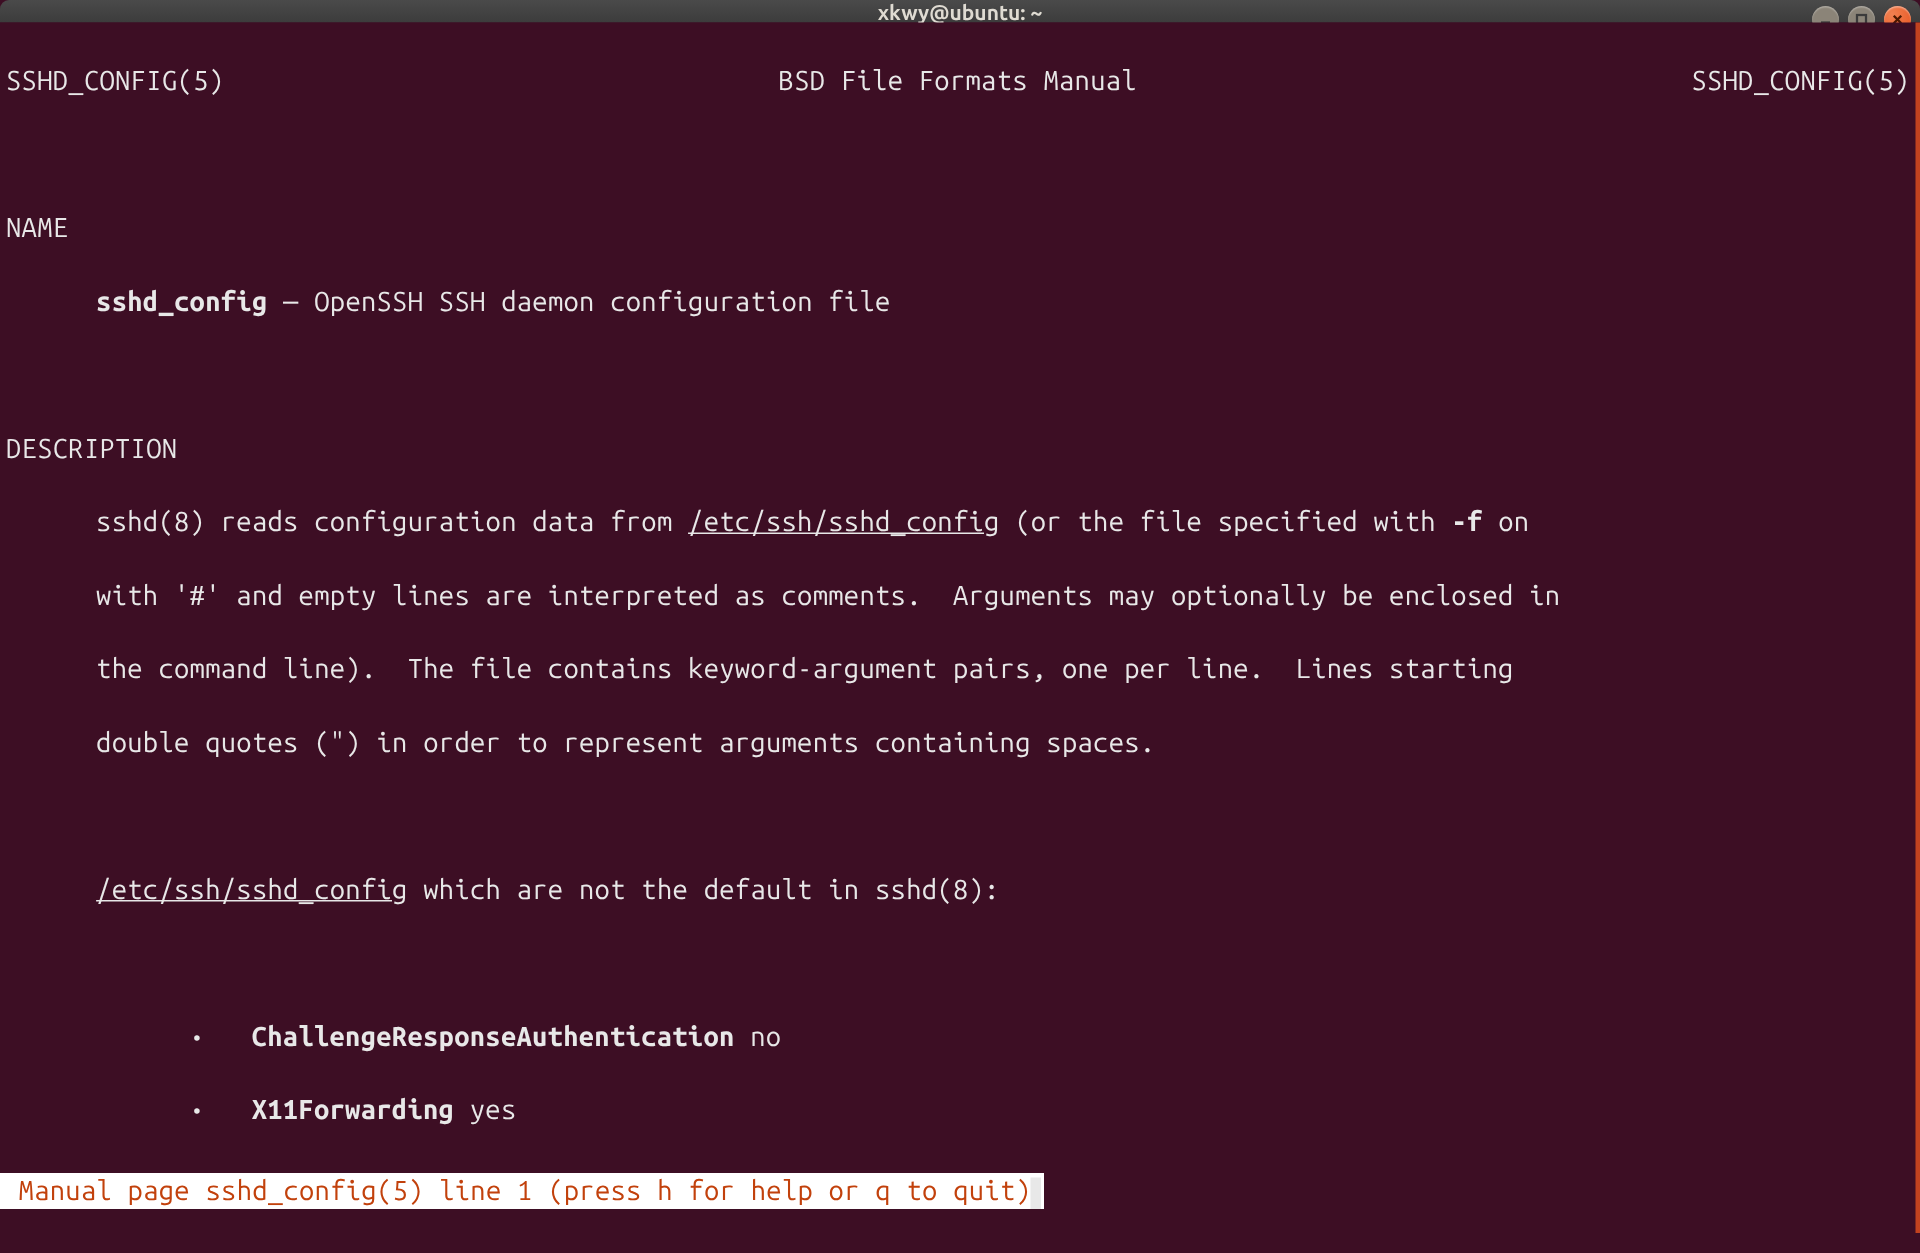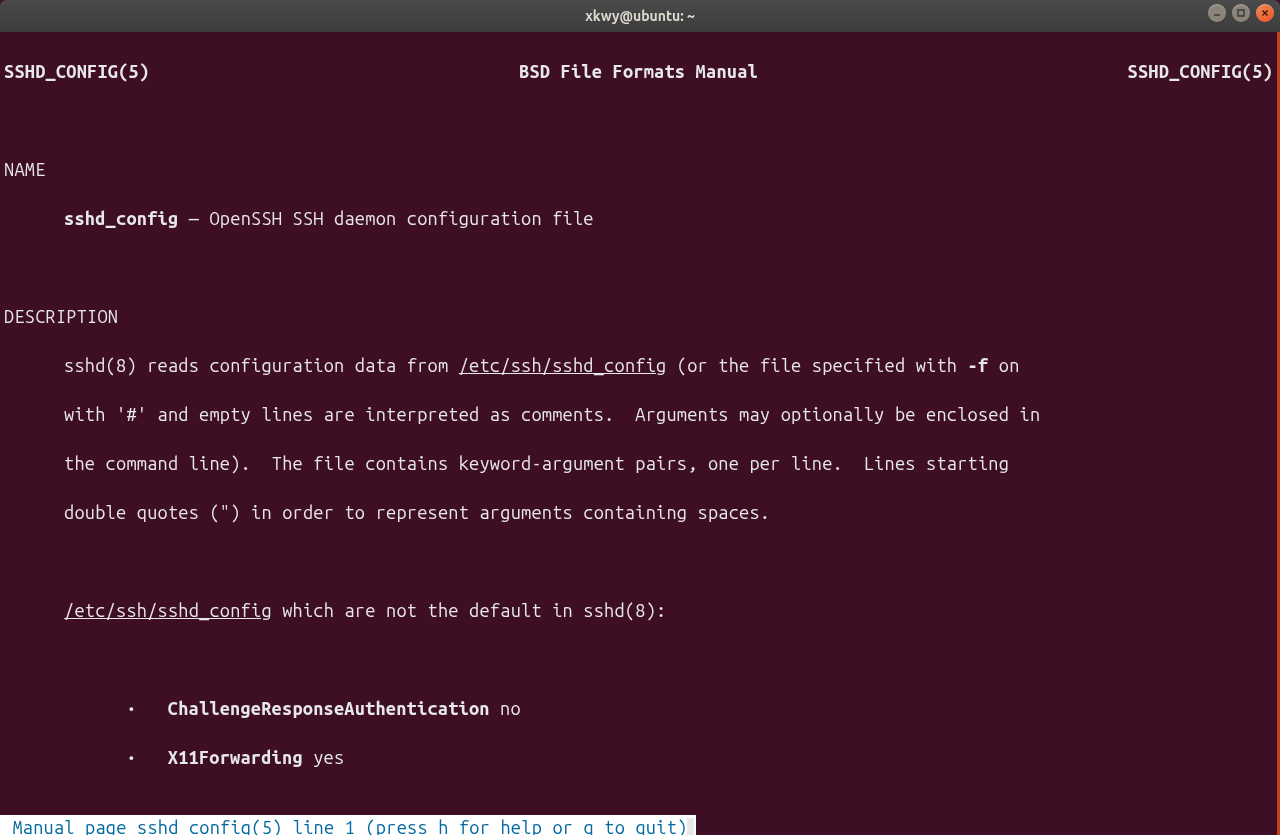--- a/index.html
+++ b/index.html
@@ -9,21 +9,21 @@
     }
     body {
       width: 1280px;
       height: 835px;
       background: #3d0e24;
       font-family: "Ubuntu Mono", "DejaVu Sans Mono", "Liberation Mono", monospace;
       overflow: hidden;
       position: relative;
     }
     .titlebar {
-      height: 32px;
+      height: 15px;
       background: linear-gradient(to bottom, #4a4a4a, #3c3c3c);
       display: flex;
       align-items: center;
       justify-content: center;
       position: relative;
       border-top-left-radius: 6px;
       border-top-right-radius: 6px;
     }
     .titlebar-title {
       color: #dfdbd2;
@@ -65,21 +65,21 @@
       white-space: pre;
       padding: 2px 4px 0 4px;
       height: calc(100% - 28px);
       position: relative;
       border-right: 3px solid #c2421f;
       letter-spacing: 0.2px;
     }
     .header-row {
       display: flex;
       justify-content: space-between;
-      font-weight: bold;
+      font-weight: normal;
     }
     .section-title {
       font-weight: normal;
     }
     .bold {
       font-weight: bold;
     }
     .underline {
       text-decoration: underline;
     }
@@ -88,23 +88,23 @@
     }
     .indent1 {
       padding-left: 5.9ch;
     }
     .indent-bullet {
       padding-left: 12ch;
     }
     .status-line {
       position: absolute;
       left: 0;
-      bottom: 0;
+      bottom: 16px;
       background: #ffffff;
-      color: #0369a1;
+      color: #c2410c;
       white-space: pre;
       padding: 0 2px;
     }
     .cursor-block {
       display: inline-block;
       width: 0.6ch;
       height: 1.15em;
       background: #e8e8e8;
       vertical-align: text-bottom;
       margin-bottom: -2px;

